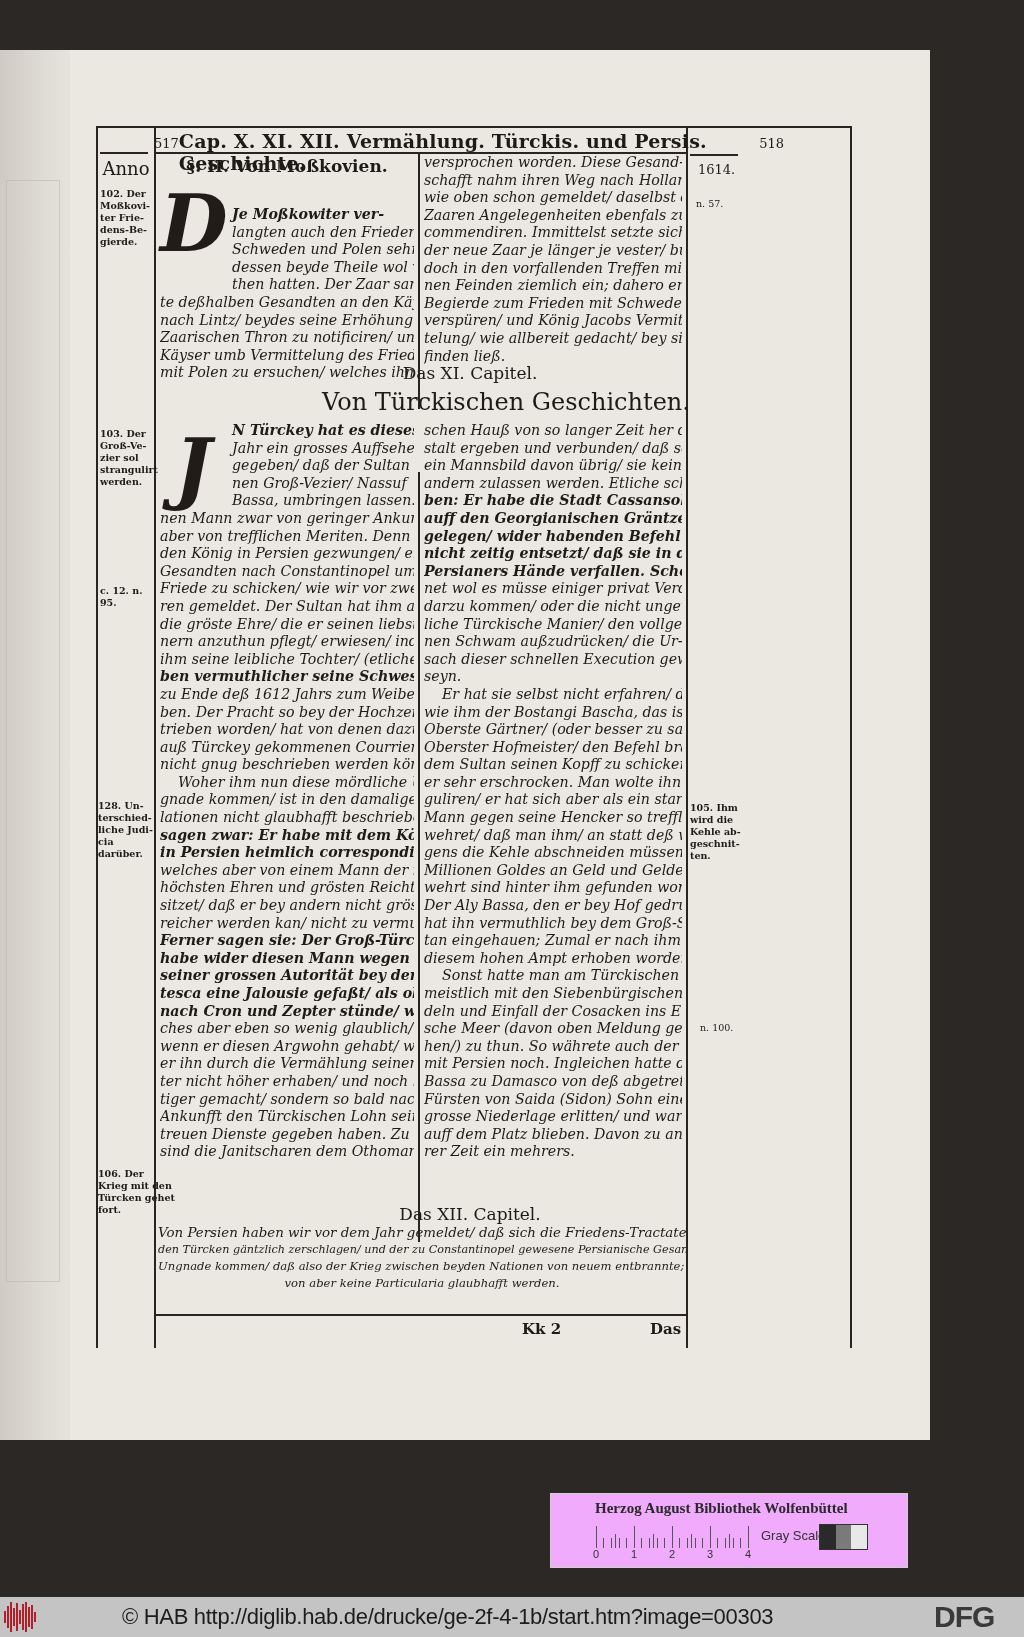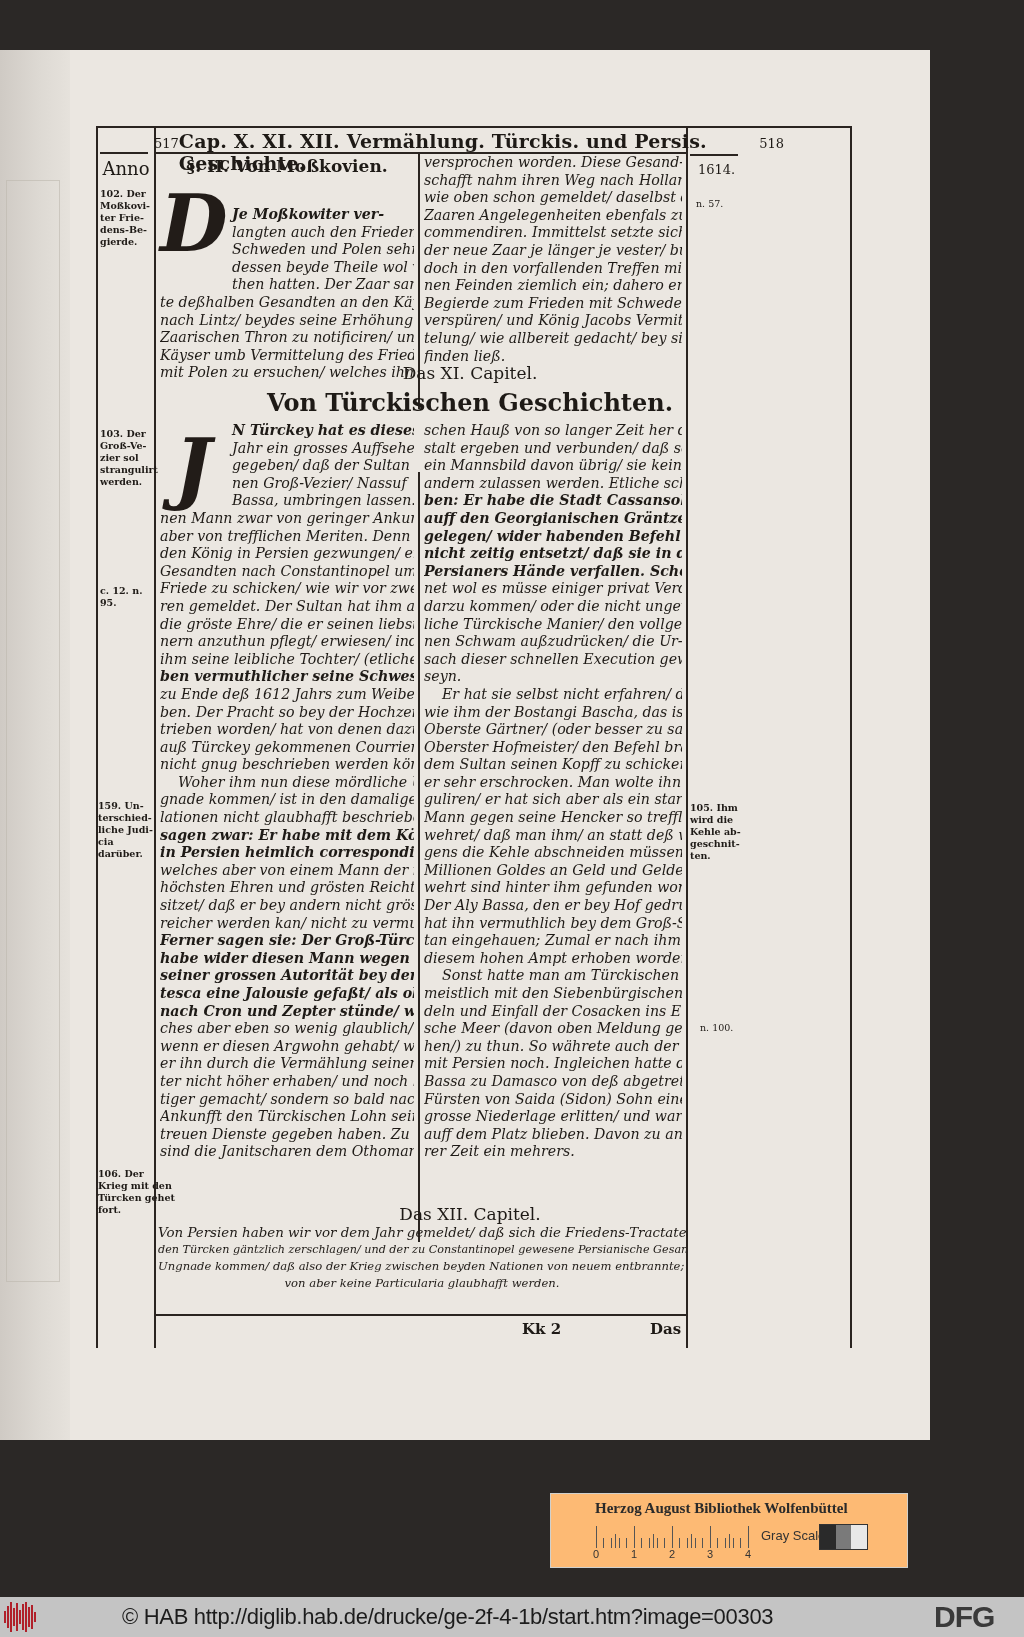--- a/index.html
+++ b/index.html
@@ -48,37 +48,37 @@
   }
   .text .line { display:block; white-space:nowrap; overflow:hidden; }
   .bold { font-weight:bold; }
   .section-head {
     position:absolute; font-size:17px; font-weight:bold; text-align:center;
   }
   .chapter {
     position:absolute; left:86px; width:628px; text-align:center; font-size:17px;
   }
   .chapter-title {
-    position:absolute; left:86px; width:628px; text-align:center; font-size:24px; font-weight:bold;
+    position:absolute; left:86px; width:628px; text-align:center; font-size:24px; font-weight:normal;padding-left:36px;
   }
   .initial {
     position:absolute; width:66px; height:88px;
     font-size:78px; line-height:88px; text-align:center; font-weight:bold;
     font-family:"DejaVu Serif", serif; font-style:italic;
     color:#221c18;
   }
   .divider-v { position:absolute; width:1.5px; background:#2a2420; }
   .indent { text-indent:18px; }
   .catch {
     position:absolute; font-size:15px; font-weight:bold;
   }
   
   .card {
     position:absolute; left:550px; top:1493px; width:356px; height:73px;
-    background:#fdba74; border:1px solid #d0d0cc;
+    background:#f0abfc; border:1px solid #d0d0cc;
   }
   .card .inst {
     position:absolute; left:44px; top:6px; font-size:15px; font-weight:bold;
     font-family:"Liberation Serif", serif; color:#2a2a2a; white-space:nowrap;
   }
   .ruler {
     position:absolute; left:45px; top:32px; width:152px; height:22px;
   }
   .ruler .tick { position:absolute; bottom:0; width:1px; background:#555; }
   .ruler-nums { position:absolute; left:40px; top:54px; width:170px; height:14px; font-size:11px; font-family:"Liberation Sans", sans-serif; color:#333; }
@@ -123,21 +123,21 @@
     <span class="title">Cap. X. XI. XII. Vermählung. Türckis. und Persis. Geschichte.</span>
     <span class="pg">518</span>
   </div>
 
   <div class="anno">Anno</div>
   <div class="year">1614.</div>
 
   <div class="mnote" style="left:30px;top:138px;width:52px;">102. Der Moßkovi-ter Frie-dens-Be-gierde.</div>
   <div class="mnote" style="left:30px;top:378px;width:52px;">103. Der Groß-Ve-zier sol strangulirt werden.</div>
   <div class="mnote" style="left:30px;top:535px;width:52px;">c. 12. n. 95.</div>
-  <div class="mnote" style="left:28px;top:750px;width:56px;">159. Un-terschied-liche Judi-cia darüber.</div>
+  <div class="mnote" style="left:28px;top:750px;width:56px;">128. Un-terschied-liche Judi-cia darüber.</div>
   <div class="mnote" style="left:28px;top:1118px;width:77px;">106. Der Krieg mit den Türcken gehet fort.</div>
   <div class="mnote" style="left:626px;top:148px;width:60px;font-weight:normal;">n. 57.</div>
   <div class="mnote" style="left:620px;top:752px;width:56px;">105. Ihm wird die Kehle ab-geschnit-ten.</div>
   <div class="mnote" style="left:630px;top:972px;width:56px;font-weight:normal;">n. 100.</div>
 
   <div class="section-head" style="left:90px;top:106px;width:254px;">§. II. Von Moßkovien.</div>
   <div class="initial" style="left:90px;top:130px;">D</div>
   <div class="text" style="left:90px;top:130px;width:254px;margin-top:26px;">
     <span class="line bold" style="padding-left:72px;">Je Moßkowiter ver-</span>
     <span class="line" style="padding-left:72px;">langten auch den Frieden mit</span>

